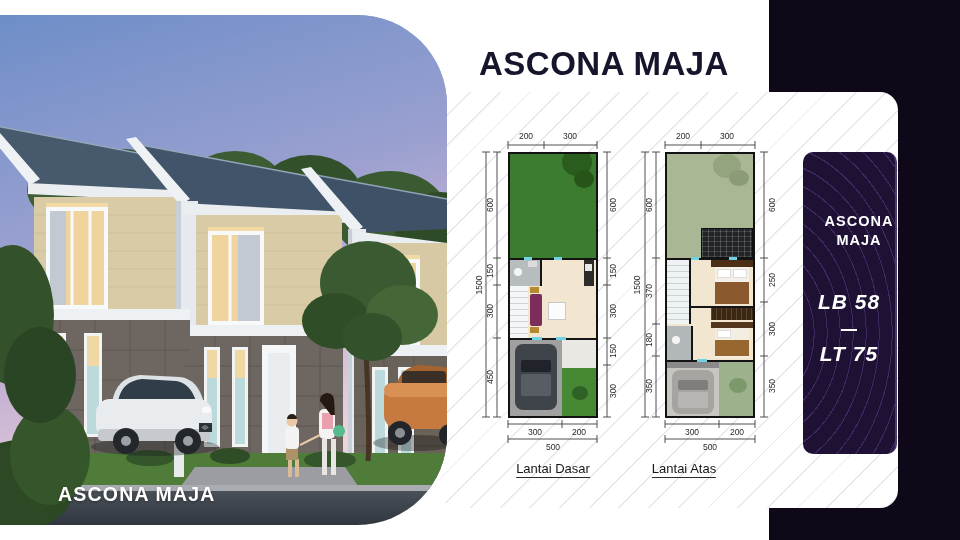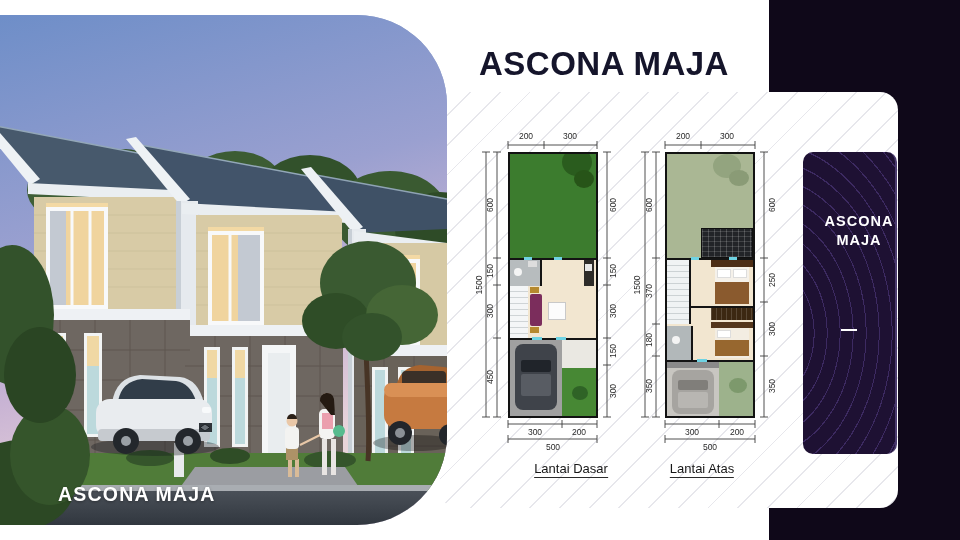--- a/index.html
+++ b/index.html
@@ -27,21 +27,21 @@
 
   
   .plan-box{width:90px;height:266px;border:2px solid #121212;box-sizing:border-box;
     background:#f2e6d0;overflow:hidden;}
   .plan-box > div{position:absolute;}
 
   
   .dlh{position:absolute;transform:translateX(-50%);font-size:8.5px;color:#2b2b2b;white-space:nowrap;}
   .dlv{position:absolute;transform:translate(-50%,-50%) rotate(-90deg);font-size:8.5px;color:#2b2b2b;white-space:nowrap;}
   .plan-label{position:absolute;transform:translateX(-50%);font-size:13px;color:#161616;
-    border-bottom:1px solid #2a2a2a;padding-bottom:1px;white-space:nowrap;margin-left:18px;}
+    border-bottom:1px solid #2a2a2a;padding-bottom:1px;white-space:nowrap;}
 
   
   #info-card{left:803px;top:152px;width:94px;height:302px;border-radius:10px;
     background-color:#1e1133;border-right:2px solid #4a3a6e;box-sizing:border-box;
     background-image:repeating-radial-gradient(ellipse 420px 560px at -45% 60%,
       rgba(139,106,216,.28) 0 1px,transparent 1px 13px);}
   .card-title{position:absolute;top:60px;width:100%;text-align:center;color:#ffffff;
     font-size:14.5px;font-weight:800;letter-spacing:1px;line-height:1.3;}
   .card-lb{position:absolute;top:138px;width:100%;text-align:center;color:#ffffff;
     font-size:21px;font-style:italic;font-weight:600;letter-spacing:1px;}
@@ -367,14 +367,16 @@
 <span class="dlv" style="left:772px;top:280px;">250</span>
 <span class="dlv" style="left:772px;top:329px;">300</span>
 <span class="dlv" style="left:772px;top:386px;">350</span>
 <span class="dlh" style="left:692px;top:427px;">300</span>
 <span class="dlh" style="left:737px;top:427px;">200</span>
 <span class="dlh" style="left:710px;top:442px;">500</span>
 <span class="plan-label" style="left:684px;top:461px;">Lantai Atas</span>
 
 <div class="abs" id="info-card">
   <div class="card-title" style="padding: 0px 10px;">ASCONA MAJA</div>
+  <div class="card-lb">LB 58</div>
   <div class="card-dash"></div>
+  <div class="card-lt">LT 75</div>
 </div>
 
 </body></html>

